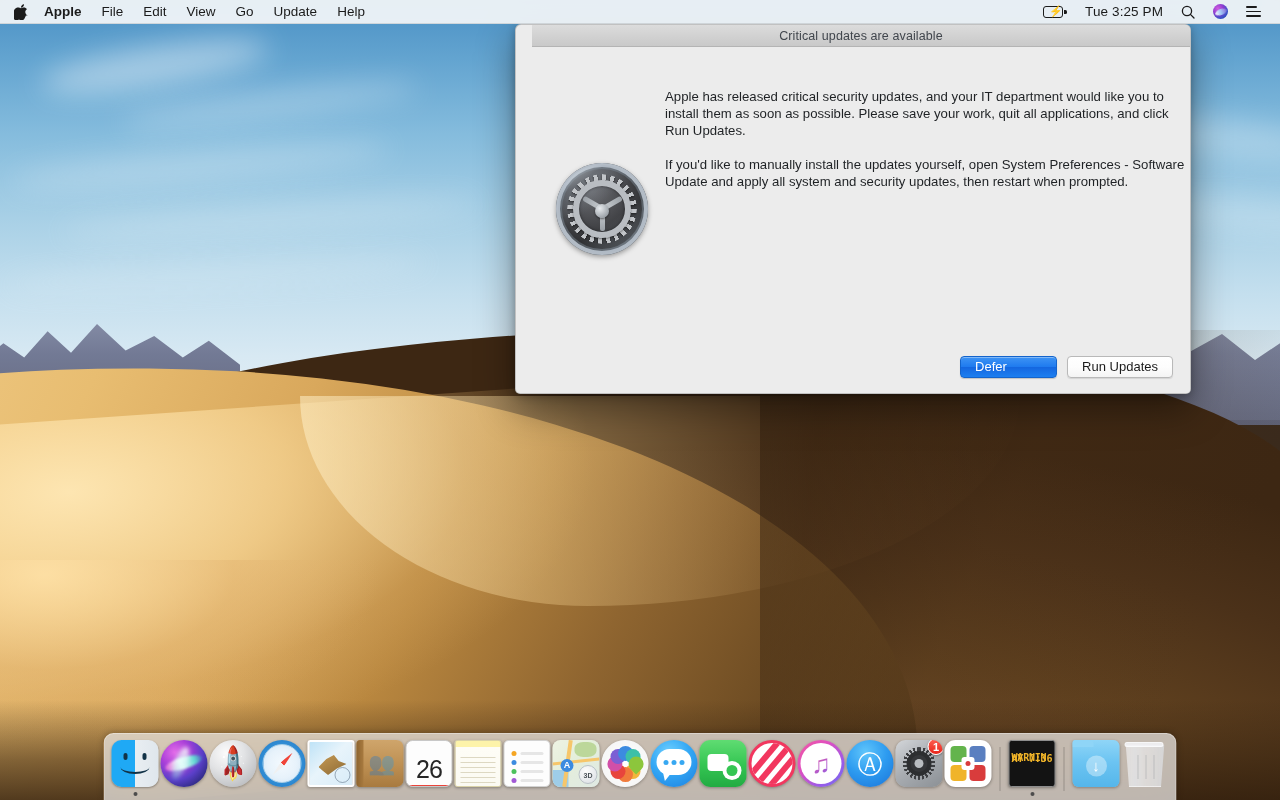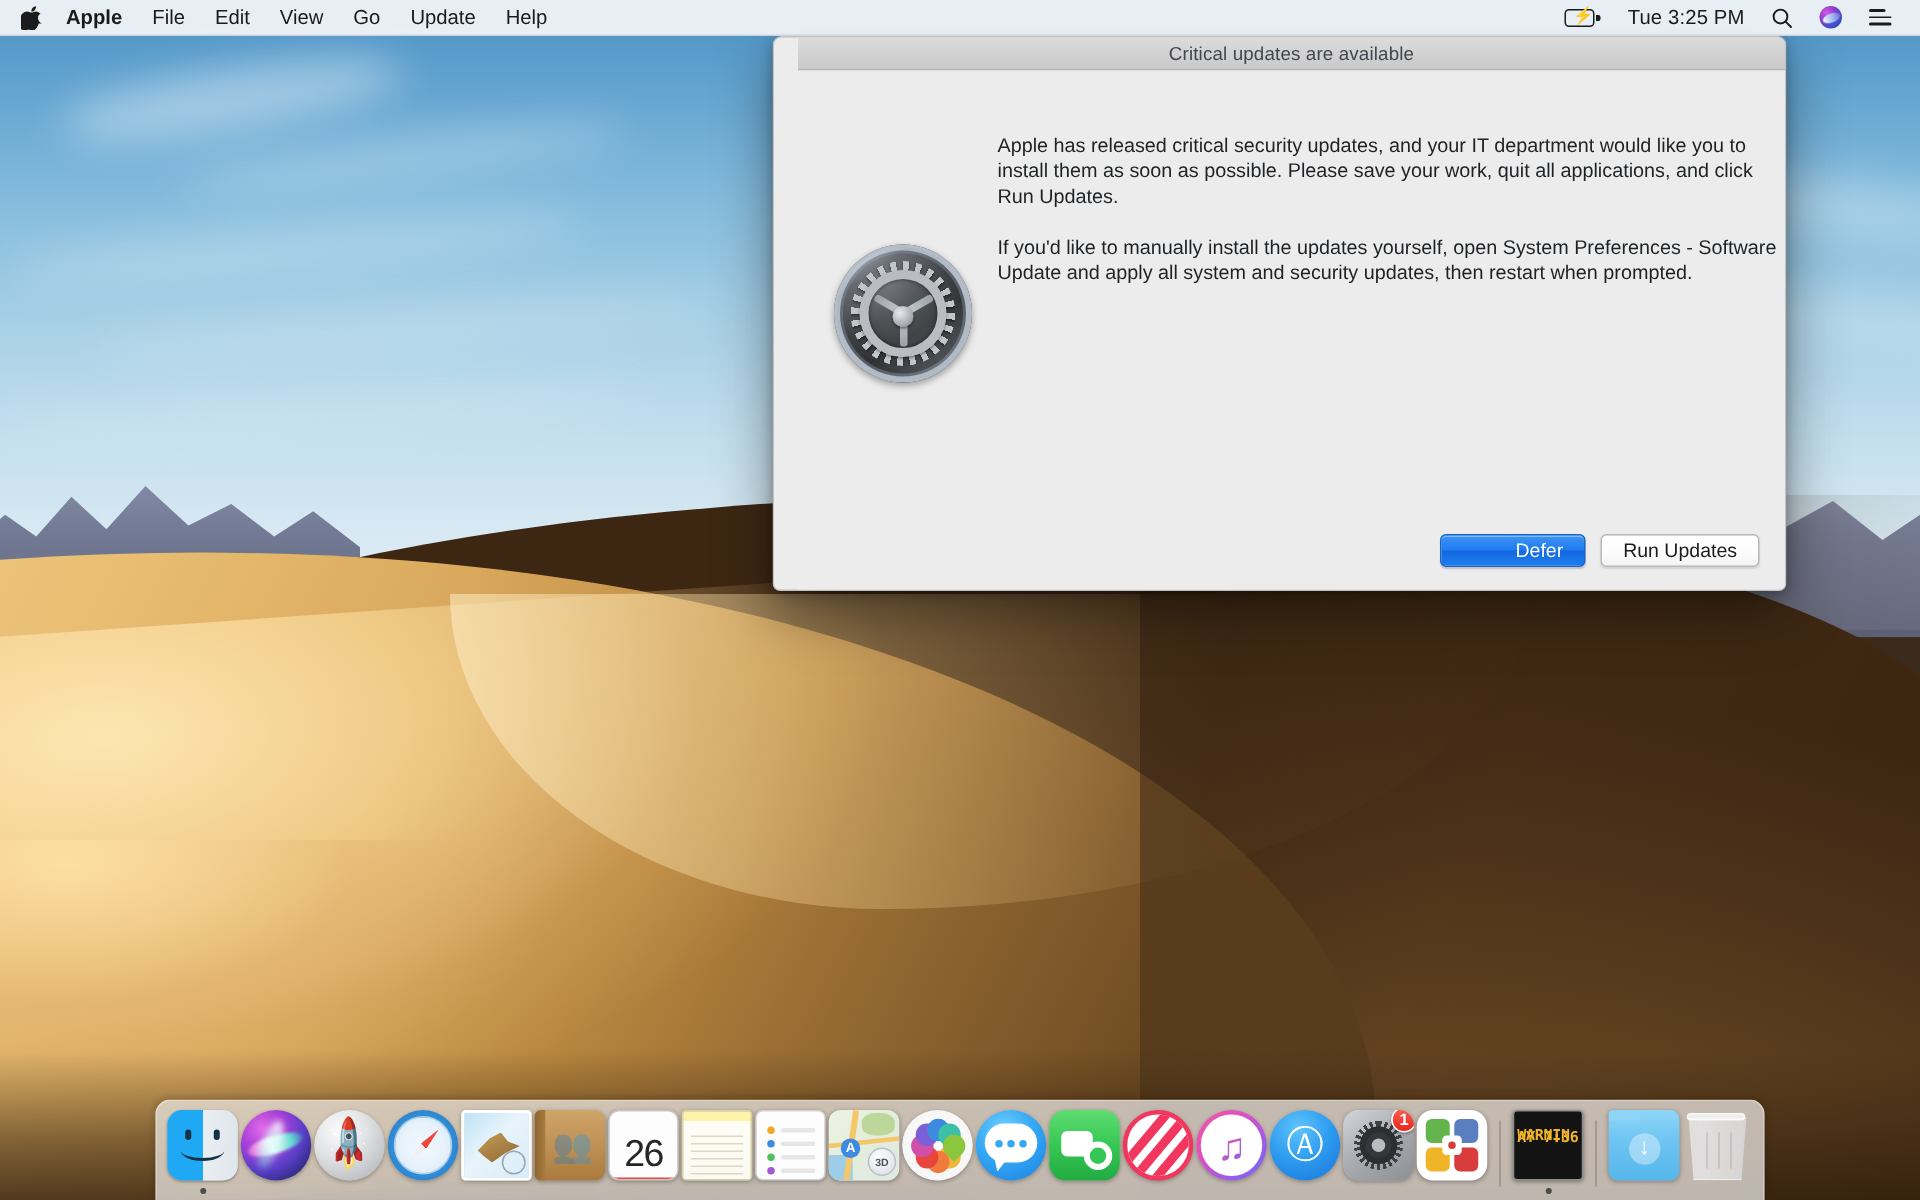--- a/index.html
+++ b/index.html
@@ -217,21 +217,21 @@
     font-family:"Liberation Sans", sans-serif;
     font-size:13px; height:22px; padding:0 14px;
     border-radius:4px; cursor:pointer; line-height:20px;
     border:1px solid #b0b0b0;
   }
   .btn-default {
     min-width:97px; color:#fff;
     background:linear-gradient(to bottom, #3e94f4 0%, #1f7bef 48%, #1467e0 52%, #1c7ff0 100%);
     border:1px solid #1364cc;
     box-shadow:inset 0 1px 0 rgba(255,255,255,.35), 0 1px 1px rgba(0,0,0,.18);
-    text-align:right;
+    text-align:left;
   }
   .btn-secondary {
     color:#1b1b1b;
     background:linear-gradient(to bottom, #ffffff 0%, #fdfdfd 50%, #f4f4f4 100%);
     border:1px solid #b9b9b9;
     box-shadow:0 1px 1px rgba(0,0,0,.10);
   }
 
   
   #dock {

